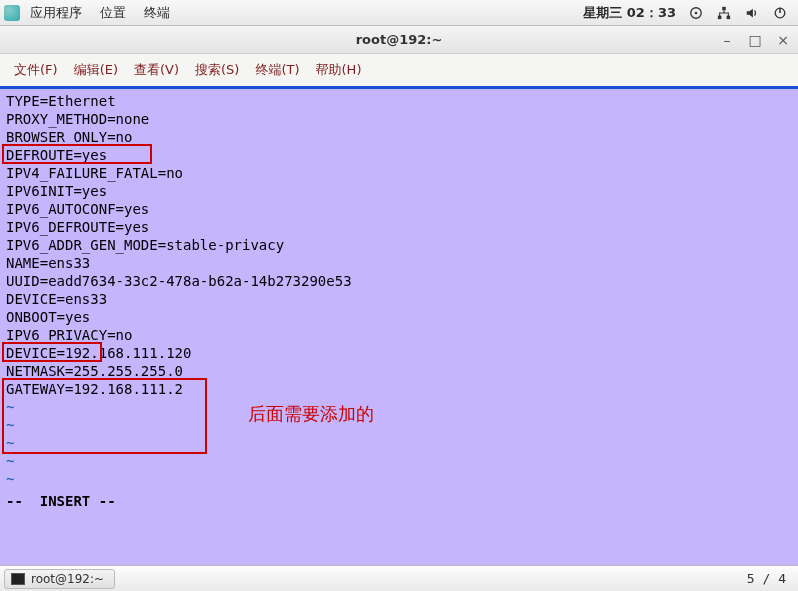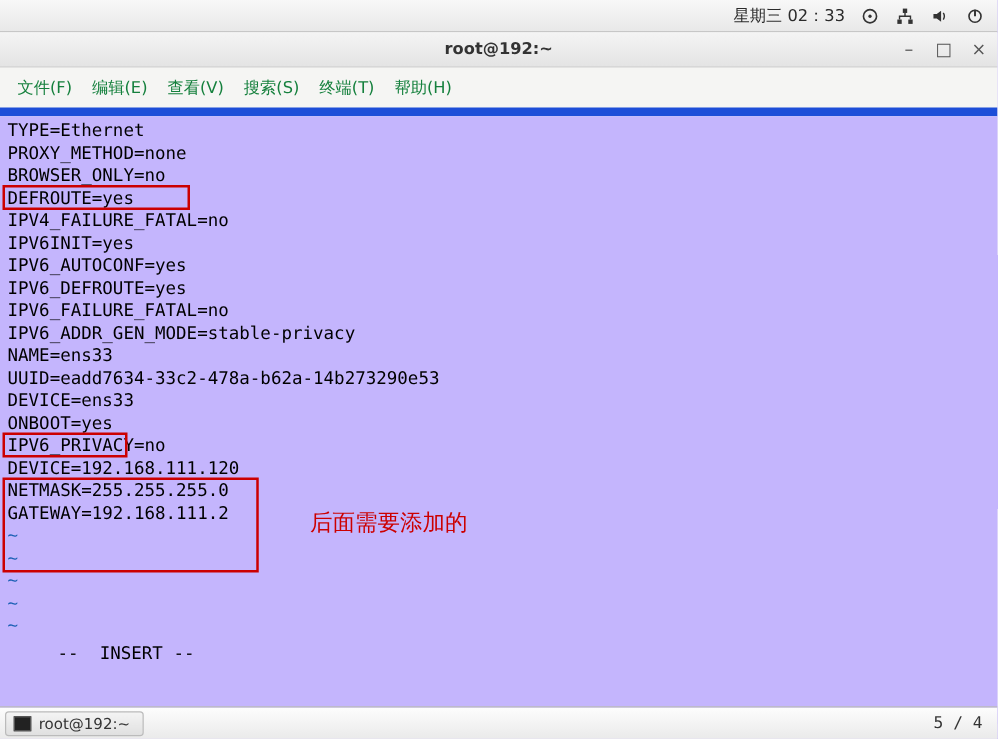--- a/index.html
+++ b/index.html
@@ -17,21 +17,21 @@
   border-bottom: 1px solid #bbb;
   display: flex;
   align-items: center;
   font-size: 13px;
   color: #2b2b2b;
   padding: 0 4px;
 }
 .top-panel .left { display: flex; align-items: center; gap: 2px; }
 .top-panel .menu-item { padding: 0 8px; cursor: pointer; }
 .top-panel .spacer { flex: 1; }
-.top-panel .right { display: flex; align-items: center; gap: 12px; padding-right: 6px;}
+.top-panel .right { display: flex; align-items: center; gap: 12px; padding-right: 6px; font-weight: bold;}
 .top-panel .tray-icon { width: 16px; height: 16px; display:flex; align-items:center; justify-content:center; }
 .gnome-foot {
   width: 16px; height: 16px;
   display:inline-block;
   background: radial-gradient(circle at 30% 30%, #8cc, #3aa);
   border-radius: 3px;
 }
 .window {
   margin: 0;
   background: #fff;
@@ -46,25 +46,25 @@
   font-size: 13px;
   color: #444;
   position: relative;
 }
 .titlebar-title { flex:1; text-align:center; font-weight:bold; color:#333; }
 .titlebar-btns { position:absolute; right:6px; display:flex; gap:10px; }
 .titlebar-btn { width:18px; height:18px; display:flex; align-items:center; justify-content:center; cursor:pointer; font-size:14px; color:#555; }
 .menubar {
   height: 26px;
   background: #f5f5f3;
-  border-bottom: 7px solid #1d4ed8;
+  border-bottom: 3px solid #1d4ed8;
   display: flex;
   align-items: center;
   font-size: 13px;
-  color: #15803d;
+  color: #7f1d1d;
   padding: 16px 6px;
 }
 .menubar .mitem { padding: 0 8px; cursor:pointer; }
 .terminal-body {
   position: relative;
   background: #c4b5fd;
   height: calc(540px - 28px - 26px);
   font-family: "DejaVu Sans Mono", monospace;
   font-size: 14px;
   line-height: 18px;
@@ -79,21 +79,21 @@
   width: 8px; height: 14px;
   background: #000;
   vertical-align: -2px;
 }
 .hl-box1 {
   position:absolute;
   border: 2px solid #c00;
   pointer-events:none;
 }
 .annotation { position:absolute; color:#c00; font-family: sans-serif; font-size:18px; pointer-events:none; }
-.insert-line { font-weight:normal;margin-left:40px; }
+.insert-line { font-weight:bold; }
 .bottom-panel {
   position:absolute; bottom:0; left:0; right:0;
   height: 26px;
   background: linear-gradient(#fdfdfd, #eaeaea);
   border-top: 1px solid #bbb;
   display:flex; align-items:center;
   font-size:12px;
   color:#333;
   padding: 0 4px;
 }
@@ -107,20 +107,26 @@
   cursor:pointer;
 }
 .term-icon { width:14px; height:12px; background:#222; border:1px solid #555; }
 .page-ind { margin-left:auto; padding-right:8px; font-family:monospace; font-size:13px;}
 svg { display:block; }
 </style>
 </head>
 <body>
 
 <div class="top-panel">
+  <div class="left">
+    <span class="gnome-foot"></span>
+    <span class="menu-item">应用程序</span>
+    <span class="menu-item">位置</span>
+    <span class="menu-item">终端</span>
+  </div>
   <div class="spacer"></div>
   <div class="right">
     <span>星期三 02：33</span>
     <span class="tray-icon">
       <svg width="14" height="14" viewBox="0 0 16 16">
           <circle cx="8" cy="8" r="6" fill="none" stroke="#333" stroke-width="1.5"></circle>
           <circle cx="8" cy="8" r="1.5" fill="#333"></circle>
         </svg>
     </span>
     <span class="tray-icon">
@@ -165,21 +171,20 @@
   </div>
   <div class="terminal-body" id="termbody">
       <div class="line">TYPE=Ethernet</div>
       <div class="line">PROXY_METHOD=none</div>
       <div class="line">BROWSER_ONLY=no</div>
       <div class="line">DEFROUTE=yes</div>
       <div class="line">IPV4_FAILURE_FATAL=no</div>
       <div class="line">IPV6INIT=yes</div>
       <div class="line">IPV6_AUTOCONF=yes</div>
       <div class="line">IPV6_DEFROUTE=yes</div>
-      <div class="line">IPV6_FAILURE_FATAL=no</div>
       <div class="line">IPV6_ADDR_GEN_MODE=stable-privacy</div>
       <div class="line">NAME=ens33</div>
       <div class="line">UUID=eadd7634-33c2-478a-b62a-14b273290e53</div>
       <div class="line">DEVICE=ens33</div>
       <div class="line">ONBOOT=yes</div>
       <div class="line">IPV6_PRIVACY=no</div>
       <div class="line">DEVICE=192.168.111.120</div>
       <div class="line">NETMASK=255.255.255.0</div>
       <div class="line">GATEWAY=192.168.111.2</div>
       <div class="line tilde">~</div>

